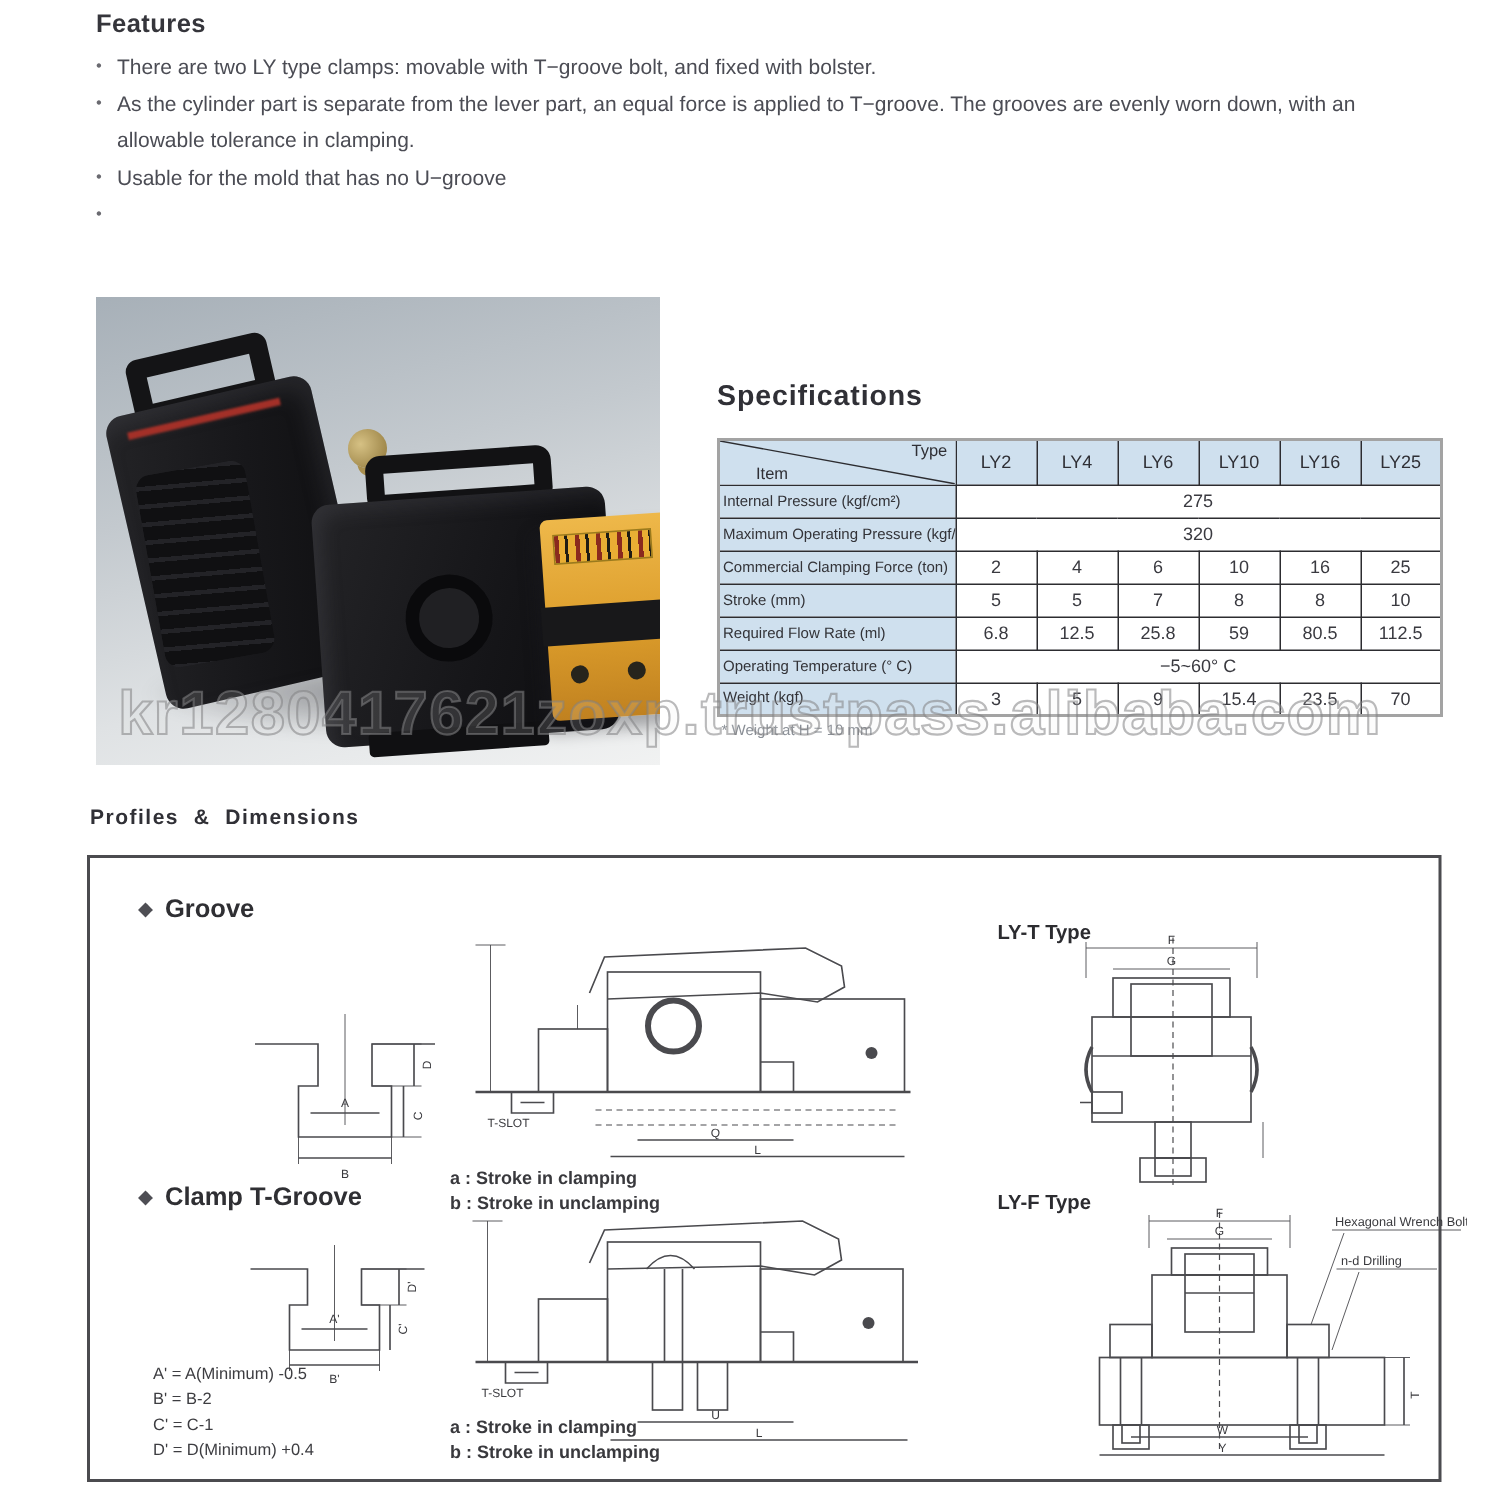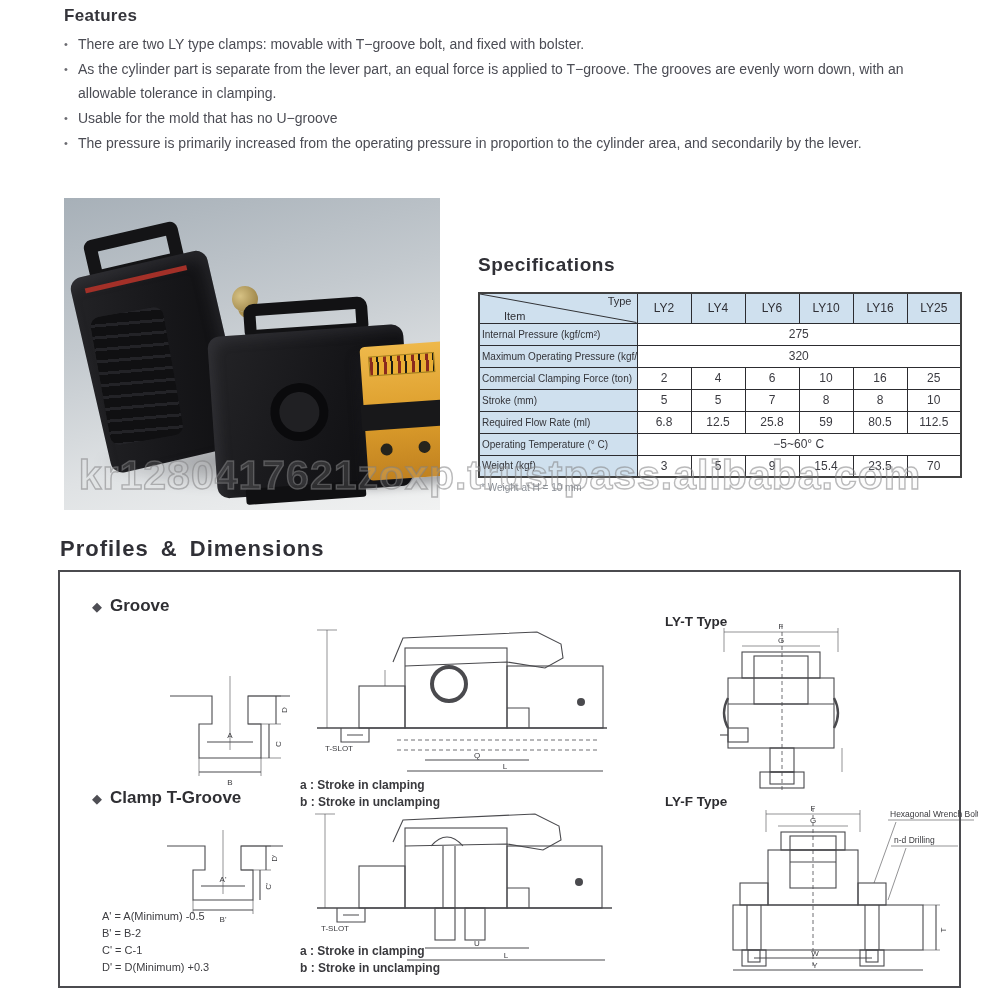--- a/index.html
+++ b/index.html
@@ -34,39 +34,39 @@
            background:linear-gradient(180deg,#eeb84a 0%,#dc9d2b 55%,#c08120 100%); border-radius:5px; box-shadow:-6px 8px 10px rgba(30,30,35,.35); }
   .yellow-block .label { position:absolute; left:8px; top:10px; width:66px; height:20px; background:#e9ae34; border:1px solid #9a7a1e;
            background-image:repeating-linear-gradient(90deg,#8a2a1e 0 3px,#e9ae34 3px 7px, #1e1c14 7px 9px,#e9ae34 9px 14px); }
   .yellow-block .band { position:absolute; left:-3px; top:58px; width:94px; height:26px; background:#18181a; }
   .yellow-block .dot { position:absolute; width:12px; height:12px; background:#26241c; border-radius:50%; }
 
   
   .spec-title { position:absolute; left:478px; top:254px; font-size:19px; font-weight:700; color:#303036; letter-spacing:.6px; }
   table.spec { position:absolute; left:478px; top:292px; width:484px; border-collapse:collapse; table-layout:fixed; }
   table.spec th, table.spec td { border:1px solid #2c2c30; }
-  table.spec { border:2px solid #404040; }
+  table.spec { border:2px solid #a3a3a3; }
   table.spec col.c0 { width:158px; }
   table.spec col.cv { width:54px; }
   .spec thead th { background:#cfe0ee; height:30px; font-size:12px; font-weight:400; color:#2f2f35; }
   .spec .corner { position:relative; padding:0; }
   .spec .corner svg { position:absolute; inset:0; width:100%; height:100%; }
   .spec .corner .t { position:absolute; right:5px; top:1px; font-size:11px; }
   .spec .corner .i { position:absolute; left:4px; bottom:1px; font-size:11px;margin-left:20px; }
   .spec tbody th { background:#cfe0ee; font-size:10px; font-weight:400; color:#333338; text-align:left; padding:2px 2px; height:22px; white-space:nowrap; overflow:hidden; }
   .spec tbody td { font-size:12px; color:#3a3a40; text-align:center; height:22px; }
   .spec-note { position:absolute; left:481px; top:482px; font-size:10px; color:#8a8f96; }
 
   
   .watermark { position:absolute; left:50px; top:452px; width:900px; height:54px; z-index:50; text-align:center;
            font-size:41px; font-weight:700; letter-spacing:1px; color:rgba(235,235,235,.14);
            -webkit-text-stroke:1.4px rgba(130,130,132,.55); pointer-events:none; }
 
   
-  .profiles-title { position:absolute; left:60px; top:536px; font-size:22px; font-weight:700; color:#303036; letter-spacing:1px; word-spacing:5px; }
+  .profiles-title { position:absolute; left:60px; top:536px; font-size:14px; font-weight:700; color:#303036; letter-spacing:1px; word-spacing:5px; }
   .profiles-box { position:absolute; left:58px; top:570px; width:903px; height:418px; border:2px solid #4b4b4f; background:#fff; }
   .sec-head { position:absolute; display:flex; align-items:center; gap:8px; }
   .sec-head .dia { font-size:13px; color:#4e4e54; }
   .sec-head .ttl { font-size:17px; font-weight:700; color:#2f2f33; }
   .groove-desc { position:absolute; left:54px; top:56px; width:252px; font-size:12.5px; line-height:17px; color:#3d3d41; }
   .formulas { position:absolute; left:42px; top:336px; font-size:11px; line-height:17px; color:#3d3d41; }
   .stroke-notes { position:absolute; font-size:12px; font-weight:600; line-height:17px; color:#39393d;margin-top:13px; }
   .type-label { position:absolute; font-size:13.5px; font-weight:700; color:#2c2c30; }
   svg.draw { position:absolute; stroke:#4a4a4e; fill:none; stroke-width:1.1; }
   svg.draw text { fill:#3a3a3e; stroke:none; font-size:8px; font-family:"Liberation Sans",sans-serif; }
@@ -90,21 +90,20 @@
     <li>
         <span class="blt">•</span>
         <span>As the cylinder part is separate from the lever part, an equal force is applied to T−groove. The grooves are evenly worn down, with an allowable tolerance in clamping.</span>
       </li>
     <li>
         <span class="blt">•</span>
         <span>Usable for the mold that has no U−groove</span>
       </li>
     <li>
         <span class="blt">•</span>
-        <span>The pressure is primarily increased from the operating pressure in proportion to the cylinder area, and secondarily by the lever.</span>
       </li>
   </ul>
 
   <div class="photo">
     <div class="floor-shadow"></div>
     <div class="clamp-left">
       <div class="handle"></div>
       <div class="body"></div>
       <div class="stripe"></div>
       <div class="plate"></div>
@@ -302,21 +301,21 @@
       <text x="68" y="54" text-anchor="middle">A'</text>
       <text x="68" y="94" text-anchor="middle">B'</text>
       <text x="116" y="58" text-anchor="middle" transform="rotate(-90 116 58)">C'</text>
       <text x="122" y="30" text-anchor="middle" transform="rotate(-90 122 30)">D'</text>
     </svg>
 
     <div class="formulas">
       <div>A' = A(Minimum) -0.5</div>
       <div>B' = B-2</div>
       <div>C' = C-1</div>
-      <div>D' = D(Minimum) +0.3</div>
+      <div>D' = D(Minimum) +0.4</div>
     </div>
 
     <svg class="draw" style="left:237px; top:228px;" width="330" height="165" viewBox="0 0 330 165">
       <line x1="20" y1="108" x2="315" y2="108" stroke-width="1.6"></line>
       <path d="M40,108 V122 H68 V108 M46,115 H62"></path>
       <rect x="62" y="66" width="46" height="42"></rect>
       <rect x="108" y="28" width="102" height="80"></rect>
       <path d="M134,46 Q150,28 166,46"></path>
       <line x1="146" y1="46" x2="146" y2="108"></line>
         <line x1="158" y1="46" x2="158" y2="108"></line>

